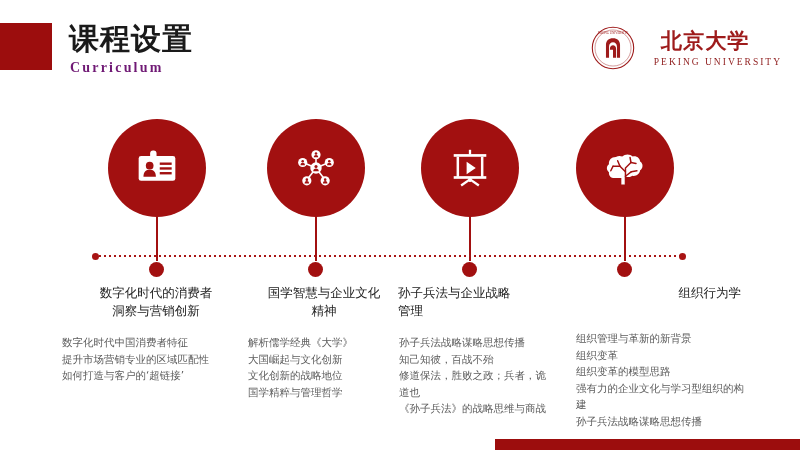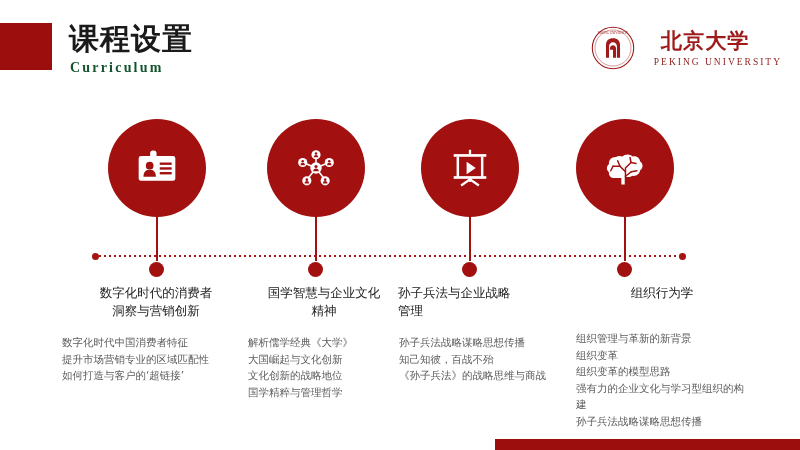--- a/index.html
+++ b/index.html
@@ -18,21 +18,21 @@
     background:#9c0d0d;
   }
   .hdr-title {
     position:absolute; left:69px; top:22px;
     font-size:30px; font-weight:bold; color:#1a1a1a;
     letter-spacing:1px; line-height:34px;
     font-family:"DejaVu Sans","Liberation Sans",sans-serif;
   }
   .hdr-sub {
     position:absolute; left:70px; top:60px;
-    font-size:14px; font-weight:bold; color:#14532d;
+    font-size:14px; font-weight:bold; color:#701a75;
     letter-spacing:2.2px;
     font-family:"Liberation Serif","DejaVu Serif",serif;
   }
 
   
   .logo { position:absolute; right:18px; top:24px; height:48px; display:flex; align-items:center; gap:19px; }
   .logo-seal { width:44px; height:44px; flex:0 0 44px; }
   .logo-words { display:flex; flex-direction:column; justify-content:center; }
   .logo-cn { height:24px; }
   .logo-en {
@@ -191,20 +191,21 @@
         <rect x="21.4" y="37.4" width="13" height="2.4" fill="#fff" transform="rotate(35 28 38.6)"></rect>
       </svg>
     </div>
     <div class="stem" style="left:469px; top:217px; height:44px;"></div>
     <div class="node" style="left:462px; top:262px;"></div>
     <div class="col-title" style="left: 398px; top: 284px; width: 188px; text-align: left; white-space: pre-line;">孙子兵法与企业战略
 管理</div>
     <div class="col-body" style="left:399px; top:334px; width:150px;">
       <div>孙子兵法战略谋略思想传播</div>
       <div>知己知彼，百战不殆</div>
+      <div>修道保法，胜败之政；兵者，诡道也</div>
       <div>《孙子兵法》的战略思维与商战</div>
     </div>
   </div>
 
   <div class="col">
     <div class="circle" style="left:576px; top:119px; width:98px; height:98px;">
       <svg width="44" height="44" viewBox="0 0 48 48">
         <path d="M14 12 C9 12 6 15.5 6.5 20 C3.5 22 3.5 26.5 6.5 28.5 C6 32 8.5 35 12.5 35 L20 35 L20 42 L24.5 42 L24.5 33 C27 34.5 30 34 32 32.5 C36 33.5 40 30.5 40.5 26.5 C44 24.5 44 19 40.5 17 C40 13 36.5 10.5 32.5 11.5 C29.5 8.5 24 8.5 21 11.5 C19 10.5 16.5 10.5 14 12 Z" fill="#fff"></path>
         <g stroke="#a21010" stroke-width="1.6" fill="none" stroke-linecap="round">
           <path d="M24.5 42 L24.5 24 L30.5 18"></path>
@@ -214,21 +215,21 @@
           <path d="M30.5 18 L36 19"></path>
           <path d="M30.5 18 L29.5 12.5"></path>
           <path d="M24.5 33 L31 28"></path>
           <path d="M31 28 L37 27"></path>
           <path d="M11 22 L8.5 27"></path>
         </g>
       </svg>
     </div>
     <div class="stem" style="left:624px; top:217px; height:44px;"></div>
     <div class="node" style="left:617px; top:262px;"></div>
-    <div class="col-title" style="left: 551px; top: 284px; width: 190px; text-align: center; padding-left: 32px; white-space: pre-line;">组织行为学</div>
+    <div class="col-title" style="left: 551px; top: 284px; width: 190px; text-align: right; padding-left: 32px; white-space: pre-line;">组织行为学</div>
     <div class="col-body" style="left:576px; top:330px; width:168px;">
       <div>组织管理与革新的新背景</div>
       <div>组织变革</div>
       <div>组织变革的模型思路</div>
       <div>强有力的企业文化与学习型组织的构建</div>
       <div>孙子兵法战略谋略思想传播</div>
     </div>
   </div>
 
   <div class="bottom-bar"></div>

